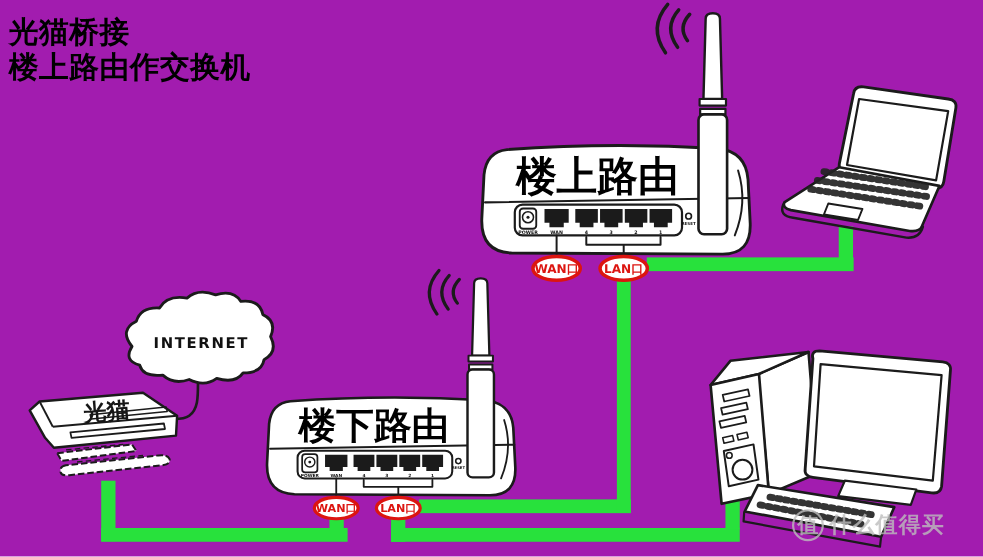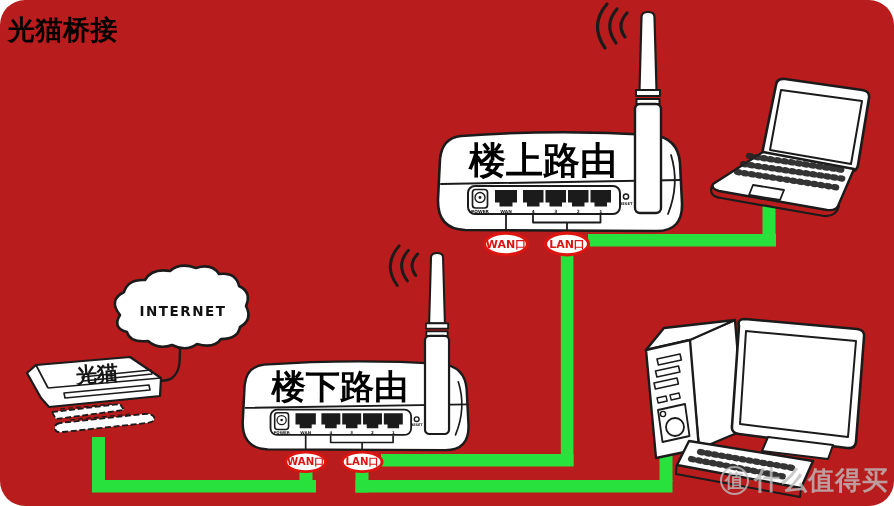--- a/index.html
+++ b/index.html
@@ -3,23 +3,22 @@
 <meta charset="utf-8">
 <style>
   :root{
     --cable-green:#28e13c;
     --label-red:#dc1510;
     --line-black:#1b1b1b;
     --watermark-gray:#bdbdbd;
   }
   html,body{margin:0;padding:0;background:#fff;}
   .canvas{
-    position:relative;width:894px;height:506px;background:#b91c1c;overflow:hidden;
+    position:relative;width:894px;height:506px;background:#a21caf;overflow:hidden;
     font-family:"DejaVu Sans","Liberation Sans",sans-serif;
-    border-radius:25px;
   }
   .title{
     position:absolute;left:8px;top:14px;
     font-size:27px;font-weight:bold;line-height:32px;color:#000;
     letter-spacing:.5px;white-space:nowrap;
   }
   svg.scene{position:absolute;left:0;top:0;font-family:"DejaVu Sans","Liberation Sans",sans-serif;}
   .ln{fill:none;stroke:var(--line-black);stroke-width:2.4;stroke-linecap:round;stroke-linejoin:round;}
   .fw{fill:#fff;stroke:var(--line-black);stroke-width:2.4;stroke-linecap:round;stroke-linejoin:round;}
   .thin{fill:none;stroke:var(--line-black);stroke-width:1.7;stroke-linejoin:round;}
@@ -37,29 +36,30 @@
   .skin{fill:none;stroke:var(--line-black);stroke-width:1.2;stroke-dasharray:5 3;}
   .watermark{
     position:absolute;left:720px;top:463px;display:flex;align-items:center;gap:5px;
     color:var(--watermark-gray);opacity:.8;pointer-events:none;
   }
   .wm-logo{
     width:29px;height:29px;border:2.5px solid var(--watermark-gray);border-radius:50%;
     display:flex;align-items:center;justify-content:center;
     font-size:19px;font-weight:bold;box-sizing:border-box;
   }
-  .wm-text{font-size:26px;font-weight:bold;letter-spacing:1px;white-space:nowrap;}
+  .wm-text{font-size:20px;font-weight:bold;letter-spacing:1px;white-space:nowrap;}
 </style>
 </head>
 <body>
 
 <div class="canvas">
 
   <div class="title">
     <div>光猫桥接</div>
+    <div>楼上路由作交换机</div>
   </div>
 
   <svg class="scene" width="894" height="506" viewBox="0 0 894 506">
 
     <defs>
       <g id="router-art">
 
         <g>
           <path class="ln" style="stroke-width:3.2" d="M 172 1 Q 154 22 170 45"></path>
           <path class="ln" style="stroke-width:3.2" d="M 182 6 Q 168 22 181 40"></path>

